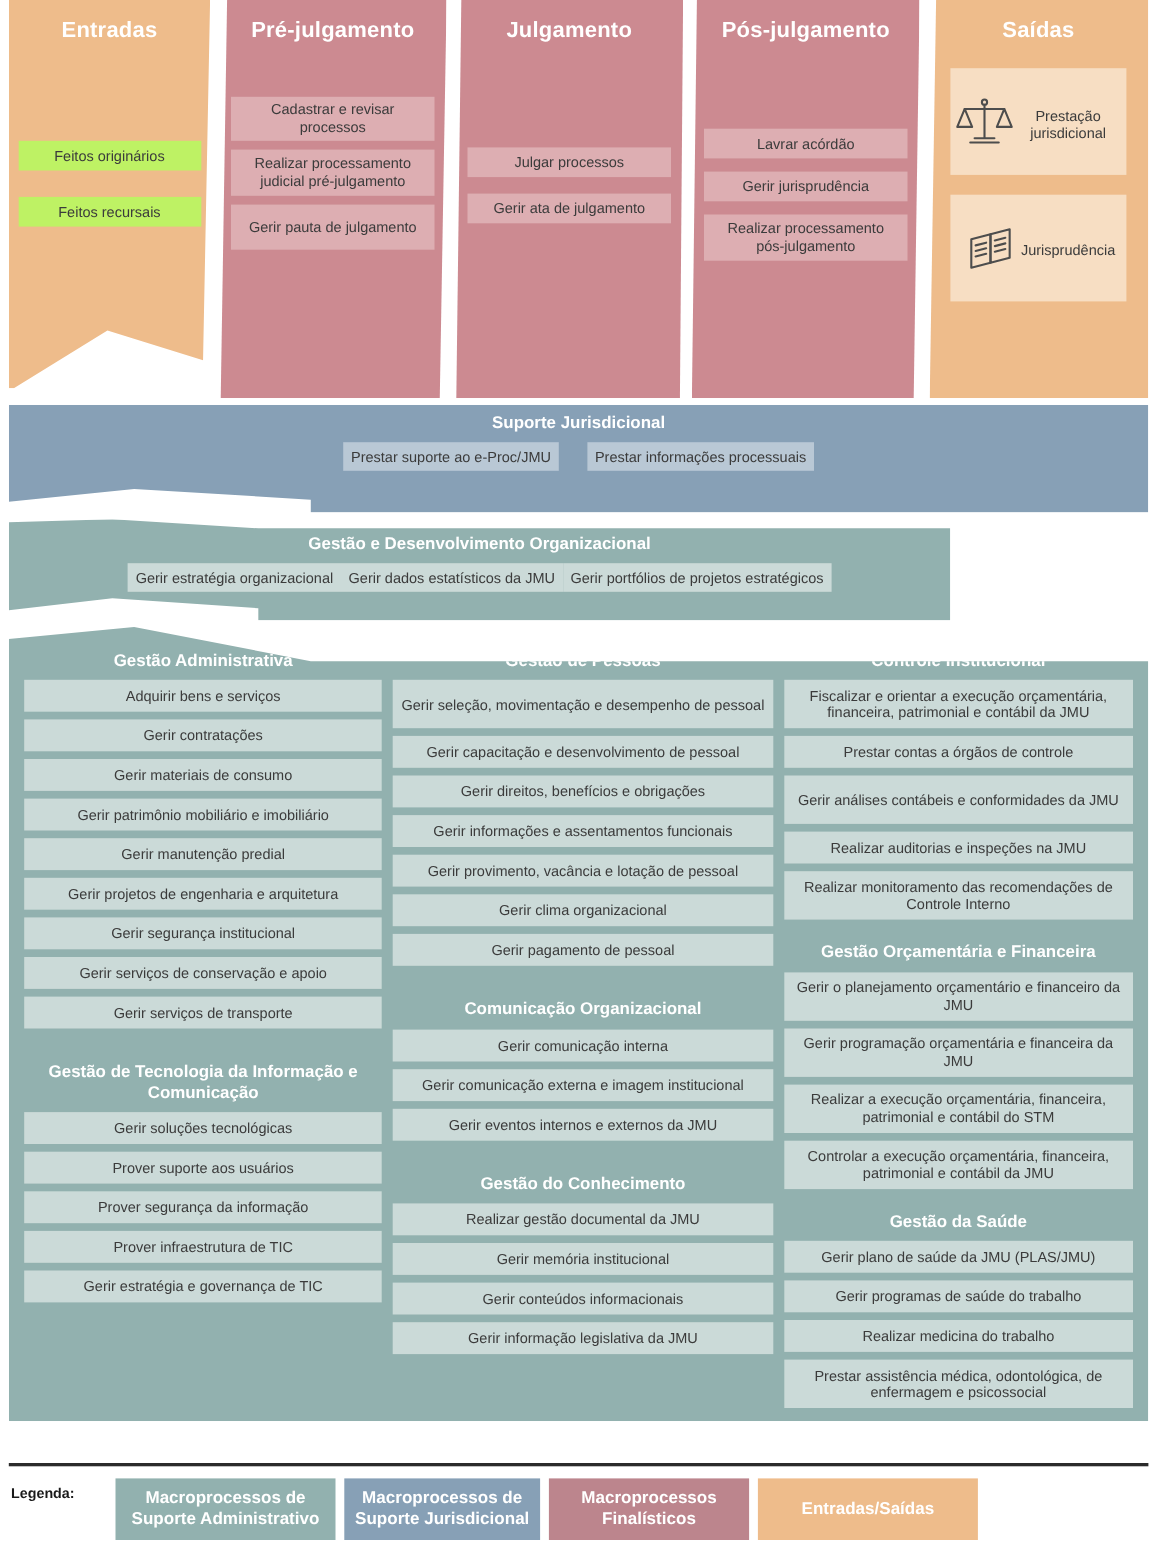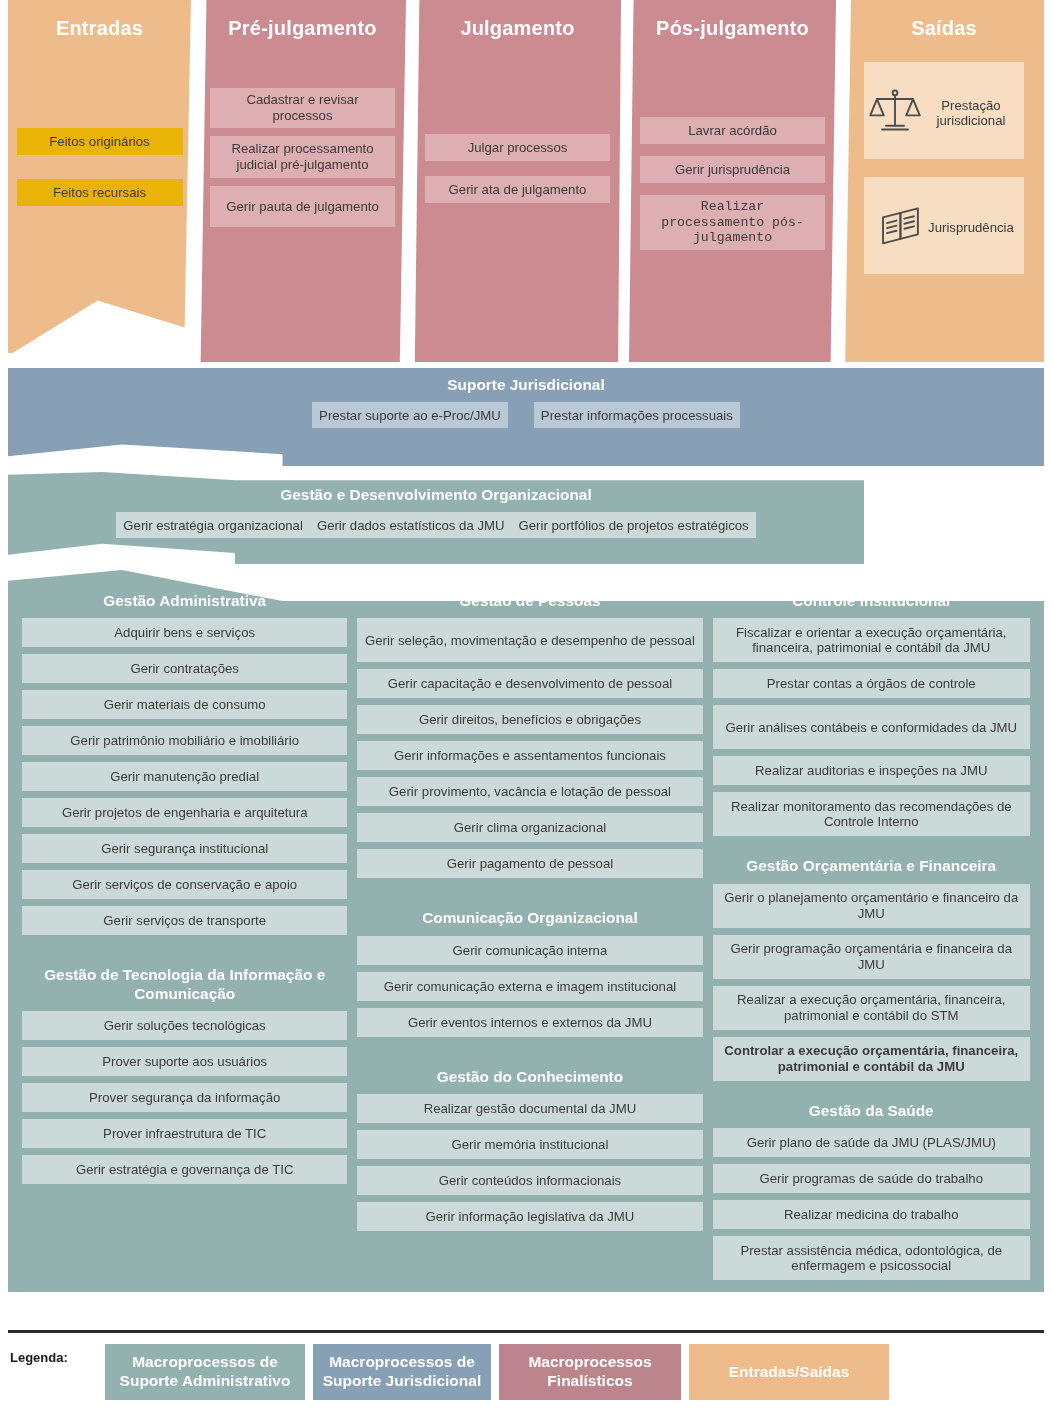--- a/index.html
+++ b/index.html
@@ -33,21 +33,21 @@
   .tcol .items { width: 100%; display: flex; flex-direction: column; align-items: center; }
 
   
   .fill { position: absolute; left: 0; top: 0; width: 100%; height: 100%; z-index: 0; }
   .tcol .content { position: relative; z-index: 2; width: 100%;
                    display: flex; flex-direction: column; align-items: center; }
 
   .c-orange { background: #eebc8b; }
   .c-mauve  { background: #cc8a91; }
 
-  .chip-orange { background: #eab308; }
+  .chip-orange { background: #bef264; }
   .chip-mauve  { background: #ddaeb2; }
   .chip-blue   { background: #b9c8d5; }
   .chip-teal   { background: #cbdad8; }
 
   
   #col-entradas { left: 8px; width: 183px; }
   #col-entradas .fill { clip-path: polygon(0 0, 100% 0, 96.5% 90.5%, 49% 83%, 2.5% 97.5%, 0 97.5%); }
   #col-entradas .chip { width: 166px; height: 27px; margin-bottom: 0; }
 
   
@@ -174,21 +174,21 @@
       </div>
     </div>
 
     <div class="tcol" id="col-pos">
       <div class="fill c-mauve"></div>
       <div class="content">
         <div class="grp-title">Pós-julgamento</div>
         <div class="items" style="margin-top:77px;gap:12px;">
           <div class="chip chip-mauve" style="height:27px;">Lavrar acórdão</div>
           <div class="chip chip-mauve" style="height:27px;">Gerir jurisprudência</div>
-          <div class="chip chip-mauve" style="height:55px;font-family:Liberation Mono, monospace;">Realizar processamento pós-julgamento</div>
+          <div class="chip chip-mauve" style="height:42px;">Realizar processamento pós-julgamento</div>
         </div>
       </div>
     </div>
 
     <div class="tcol" id="col-saidas">
       <div class="fill c-orange"></div>
       <div class="content">
         <div class="grp-title">Saídas</div>
         <div class="items" style="margin-top:22px;gap:18px;">
 
@@ -307,21 +307,21 @@
         <div class="chip chip-teal">Prestar contas a órgãos de controle</div>
         <div class="chip chip-teal" style="min-height:44px;">Gerir análises contábeis e conformidades da JMU</div>
         <div class="chip chip-teal">Realizar auditorias e inspeções na JMU</div>
         <div class="chip chip-teal" style="min-height:44px;">Realizar monitoramento das recomendações de Controle Interno</div>
       </div>
       <div class="sect">
         <div class="grp-title">Gestão Orçamentária e Financeira</div>
         <div class="chip chip-teal" style="min-height:44px;">Gerir o planejamento orçamentário e financeiro da JMU</div>
         <div class="chip chip-teal" style="min-height:44px;">Gerir programação orçamentária e financeira da JMU</div>
         <div class="chip chip-teal" style="min-height:44px;">Realizar a execução orçamentária, financeira, patrimonial e contábil do STM</div>
-        <div class="chip chip-teal" style="min-height:44px;font-weight:bold;">Controlar a execução orçamentária, financeira, patrimonial e contábil da JMU</div>
+        <div class="chip chip-teal" style="min-height:44px;">Controlar a execução orçamentária, financeira, patrimonial e contábil da JMU</div>
       </div>
       <div class="sect">
         <div class="grp-title">Gestão da Saúde</div>
         <div class="chip chip-teal">Gerir plano de saúde da JMU (PLAS/JMU)</div>
         <div class="chip chip-teal">Gerir programas de saúde do trabalho</div>
         <div class="chip chip-teal">Realizar medicina do trabalho</div>
         <div class="chip chip-teal" style="min-height:44px;">Prestar assistência médica, odontológica, de enfermagem e psicossocial</div>
       </div>
     </div>
 

